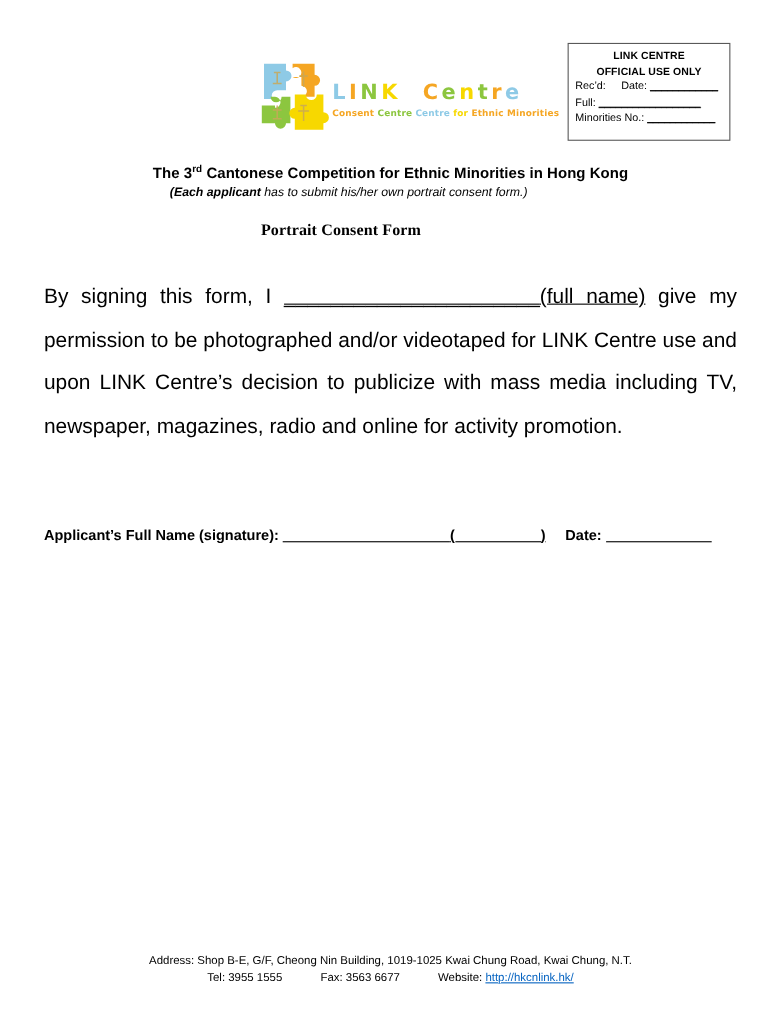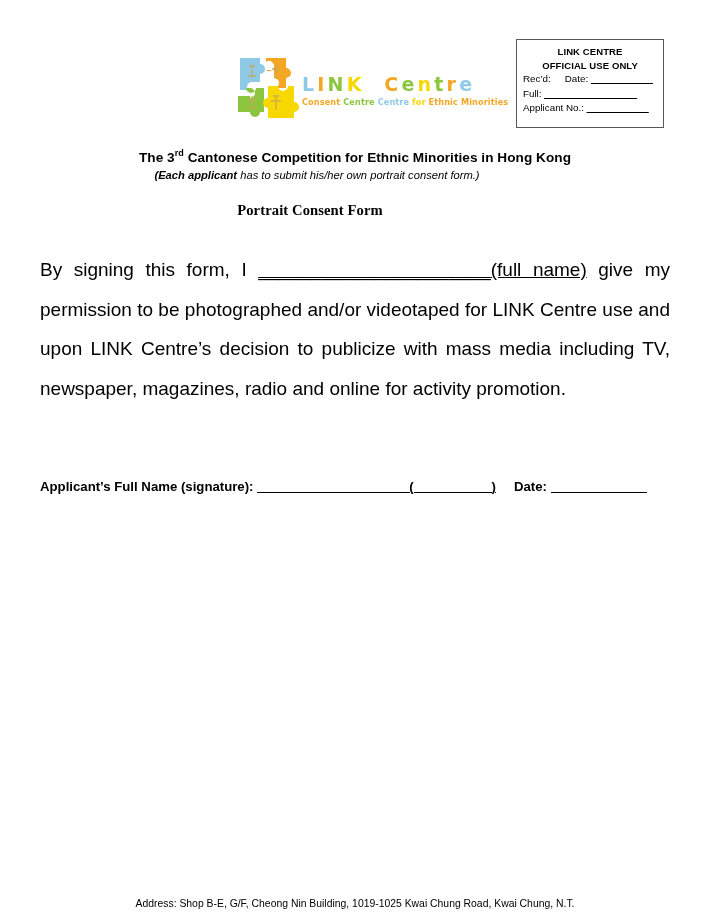--- a/index.html
+++ b/index.html
@@ -190,21 +190,21 @@
     border-bottom: 1px solid #000;
     height: 14px;
     vertical-align: -2px;
   }
   .sp-sm { display: inline-block; width: 9px; }
 
   
   .footer {
     position: absolute;
     left: 0;
-    top: 896px;
+    top: 866px;
     width: 710px;
     text-align: center;
     font-size: 10.4px;
     line-height: 15.5px;
   }
   .footer .f-line2 { white-space: pre; }
   .footer a, .footer .weblink {
     color: #0563c1;
     text-decoration: underline;
   }
@@ -237,29 +237,30 @@
       <div class="wordmark-line"><span class="c-blue">L</span><span class="c-orange">I</span><span class="c-green">N</span><span class="c-yellow">K</span><span>&nbsp;&nbsp;</span><span class="c-orange">C</span><span class="c-green">e</span><span class="c-yellow">n</span><span class="c-green">t</span><span class="c-orange">r</span><span class="c-blue">e</span></div>
       <div class="tagline-line"><span class="c-orange">Consent</span> <span class="c-green">Centre</span> <span class="c-blue">Centre</span> <span class="c-yellow">for</span> <span class="c-orange">Ethnic Minorities</span></div>
     </div>
   </div>
 
   <div class="official-box">
     <div class="ob-title">LINK CENTRE</div>
     <div class="ob-title">OFFICIAL USE ONLY</div>
     <div class="ob-row"><span>Rec’d:</span><span class="gap"></span><span>Date:</span> <span class="fill">____________</span></div>
     <div class="ob-row"><span>Full:</span> <span class="fill">__________________</span></div>
-    <div class="ob-row"><span>Applicant No.:</span> <span class="fill">____________</span></div>
+    <div class="ob-row"><span>Minorities No.:</span> <span class="fill">____________</span></div>
   </div>
 </div>
 
 <div class="doc-title"><span>The 3</span><sup>rd</sup><span> Cantonese Competition for Ethnic Minorities in Hong Kong</span></div>
 
 <div class="doc-subtitle"><b>(Each applicant</b><span> has to submit his/her own portrait consent form.)</span></div>
 
 <div class="form-heading">Portrait Consent Form</div>
 
 <div class="body-para"><span>By signing this form, I </span><span class="ul-text">______________________</span><span class="ul-text">(full name)</span><span> give my permission to be photographed and/or videotaped for LINK Centre use and upon LINK Centre’s decision to publicize with mass media including TV, newspaper, magazines, radio and online for activity promotion.</span></div>
 
 <div class="signature-line"><span>Applicant’s Full Name (signature):</span> <span class="sig-blank-long"></span><span class="sig-paren">(</span><span class="sig-blank-paren"></span><span class="sig-paren">)</span><span class="sp-sm"></span><span class="sp-sm"></span><span>Date:</span> <span class="sig-blank-date"></span></div>
 
 <div class="footer">
   <div>Address: Shop B-E, G/F, Cheong Nin Building, 1019-1025 Kwai Chung Road, Kwai Chung, N.T.</div>
+  <div class="f-line2"><span>Tel: 3955 1555</span>            <span>Fax: 3563 6677</span>            <span>Website: </span><span class="weblink">http://hkcnlink.hk/</span></div>
 </div>
 
 </body></html>

